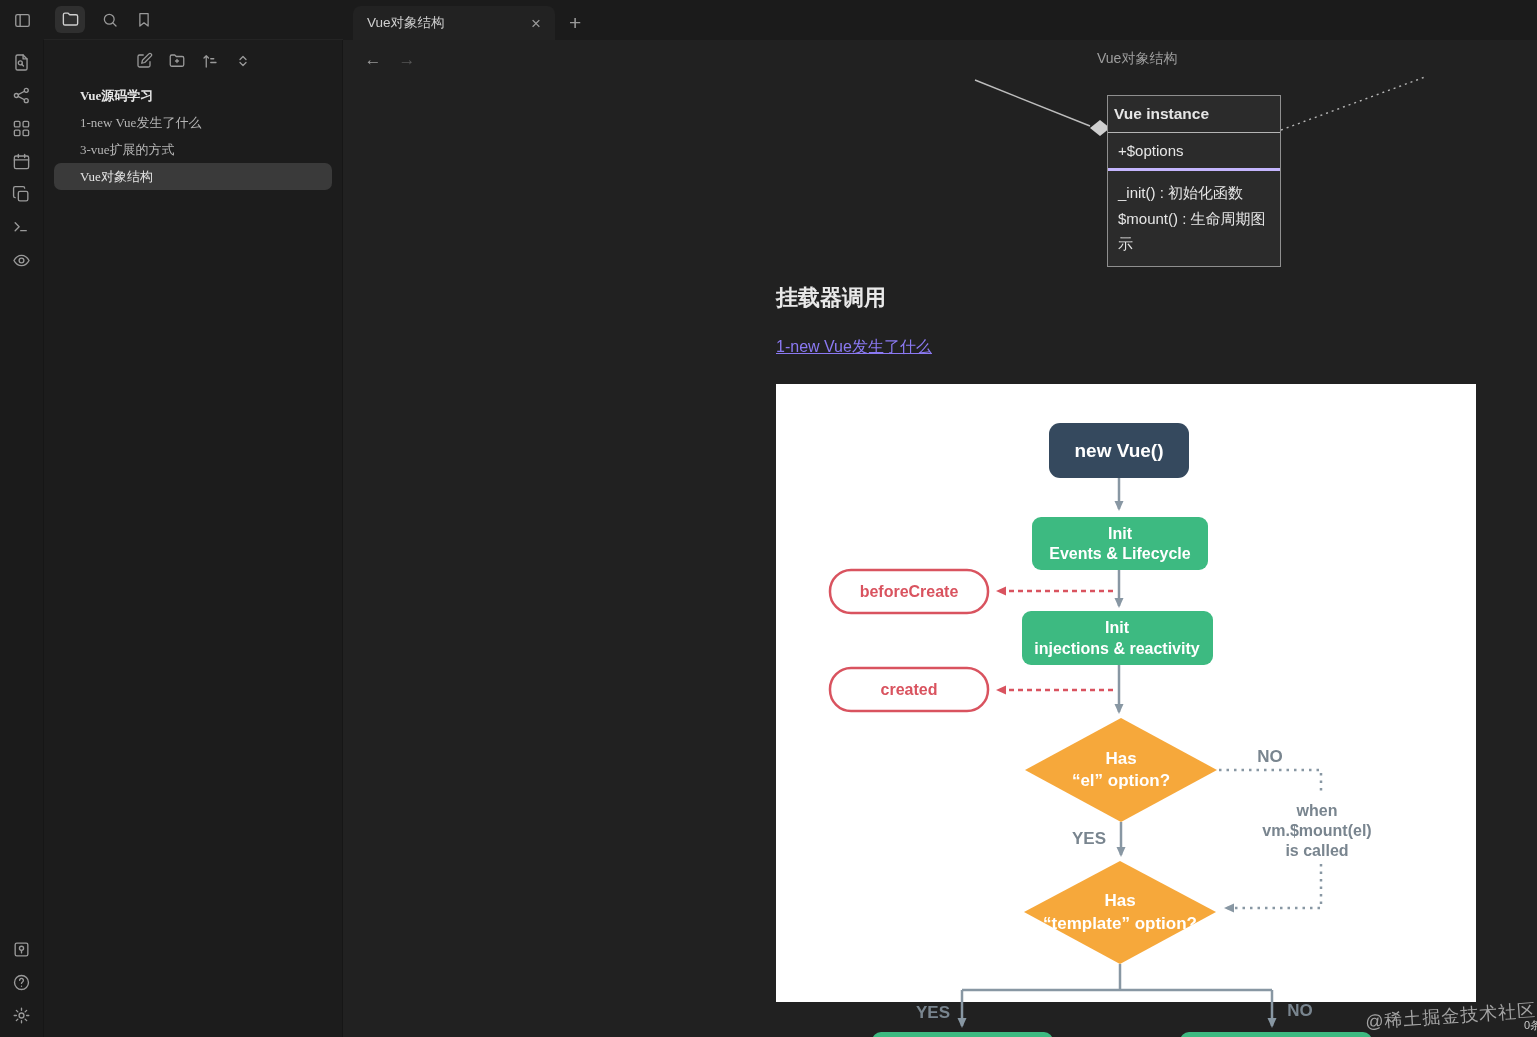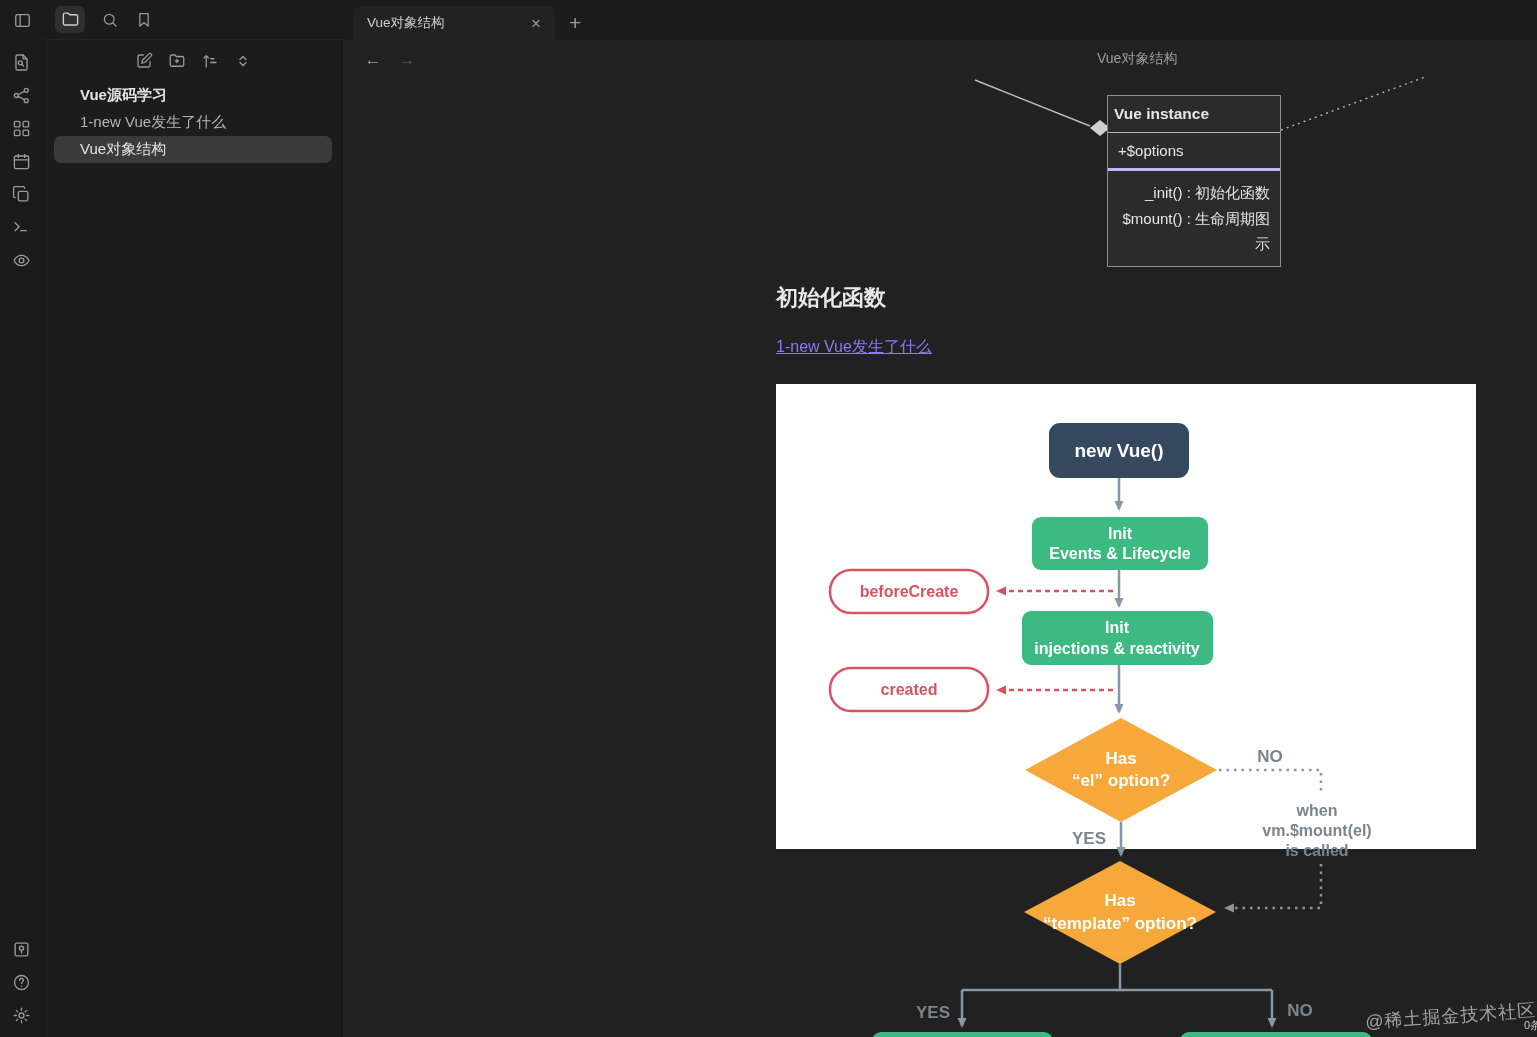--- a/index.html
+++ b/index.html
@@ -28,45 +28,45 @@
   
   .mainrow { display:flex; height:997px; }
   .ribbon { width:44px; background:#1b1b1b; border-right:1px solid #161616;
     display:flex; flex-direction:column; align-items:center; padding:13px 0 12px; gap:14px; }
   .ribbon .spacer { flex:1; }
 
   .sidebar { width:299px; background:#1c1c1c; border-right:1px solid #161616; padding-top:10px; }
   .side-actions { display:flex; justify-content:center; gap:15px; padding:2px 0 12px; }
   .filelist { padding:0 10px; }
   .file-item { height:27px; display:flex; align-items:center; padding-left:26px;
-    font-size:15px; color:#b5b5b5; border-radius:7px; cursor:pointer; white-space:nowrap; }
+    font-size:13px; color:#b5b5b5; border-radius:7px; cursor:pointer; white-space:nowrap;font-family:Liberation Serif, serif; }
   .file-item.folder { color:#e4e4e4; font-weight:bold; }
   .file-item.active { background:#3a3a3a; color:#e4e4e4; }
 
   .content { position:relative; flex:1; background:#212121; overflow:hidden; }
   .navarrows { position:absolute; left:18px; top:8px; display:flex; gap:10px; }
   .navbtn { background:none; border:none; font-size:17px; color:#9a9a9a; cursor:pointer;
     width:24px; height:24px; }
   .navbtn.disabled { color:#565656; }
 
   
   .diagram-title { position:absolute; left:754px; top:10px; color:#9e9e9e; font-size:14px; }
   .uml-connectors { position:absolute; left:597px; top:20px; }
   .classbox { position:absolute; left:764px; top:55px; width:174px; background:#2b2b2b;
     border:1px solid #8f8f8f; color:#e6e6e6; font-size:15px; }
   .classbox .cb-title { text-align:left; font-weight:bold; font-size:15.5px;
     padding:9px 6px; border-bottom:1px solid #b5b5b5; }
   .classbox .cb-fields { padding:9px 10px; border-bottom:3px solid #c4b5fd; }
-  .classbox .cb-methods { padding:9px 10px; line-height:1.7;text-align:right; }
+  .classbox .cb-methods { padding:9px 10px; line-height:1.7; }
 
   .doc-heading { position:absolute; left:433px; top:243px; font-size:22px; font-weight:bold; color:#e8e8e8; }
   .doc-link { position:absolute; left:433px; top:297px; font-size:16px; color:#8b79f2;
     text-decoration:underline; cursor:pointer; }
 
-  .flow-image { position:absolute; left:433px; top:344px; width:700px; height:465px; background:#ffffff; }
+  .flow-image { position:absolute; left:433px; top:344px; width:700px; height:618px; background:#ffffff; }
 
   .watermark { position:absolute; left:1022px; top:964px; color:#a3a3a3; font-size:18px;
     transform:rotate(-4deg); white-space:nowrap; letter-spacing:1px; }
   .status-backlinks { position:absolute; right:-4px; bottom:4px; color:#c8c8c8; font-size:11px;
     white-space:nowrap; }
 
   svg.lucide { fill:none; stroke:currentColor; stroke-width:1.7; stroke-linecap:round; stroke-linejoin:round; }
   .flow-svg text { font-family:"Liberation Sans","DejaVu Sans",sans-serif; }
 </style>
 </head>
@@ -211,20 +211,21 @@
         </button>
         <button class="iconbtn">
           <svg class="lucide" width="18" height="18" viewBox="0 0 24 24">
             <path d="M8 10l4-4 4 4M8 14l4 4 4-4"></path>
           </svg>
         </button>
       </div>
       <div class="filelist">
         <div class="file-item folder">Vue源码学习</div>
         <div class="file-item">1-new Vue发生了什么</div>
+        <div class="file-item">3-vue扩展的方式</div>
         <div class="file-item active">Vue对象结构</div>
       </div>
     </div>
 
     <div class="content">
       <div class="navarrows">
         <button class="navbtn">←</button>
         <button class="navbtn disabled">→</button>
       </div>
 
@@ -236,21 +237,21 @@
       </svg>
       <div class="classbox">
         <div class="cb-title">Vue instance</div>
         <div class="cb-fields">+$options</div>
         <div class="cb-methods">
           <div>_init() : 初始化函数</div>
           <div>$mount() : 生命周期图示</div>
         </div>
       </div>
 
-      <div class="doc-heading">初始化函数</div>
+      <div class="doc-heading">挂载器调用</div>
       <a class="doc-link">1-new Vue发生了什么</a>
 
       <div class="flow-image">
         <svg class="flow-svg" width="700" height="653" viewBox="0 0 700 653">
           <defs>
             <marker id="ga" markerWidth="11" markerHeight="10" refX="8" refY="4.5" orient="auto" markerUnits="userSpaceOnUse">
               <path d="M0,0 L10,4.5 L0,9 z" fill="#8897a3"></path>
             </marker>
             <marker id="ra" markerWidth="11" markerHeight="10" refX="8" refY="4.5" orient="auto" markerUnits="userSpaceOnUse">
               <path d="M0,0 L10,4.5 L0,9 z" fill="#d9535f"></path>

